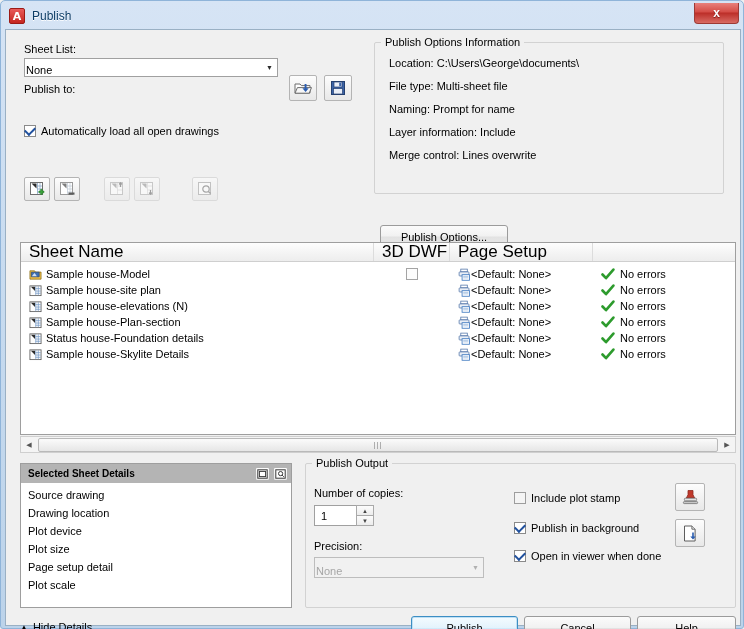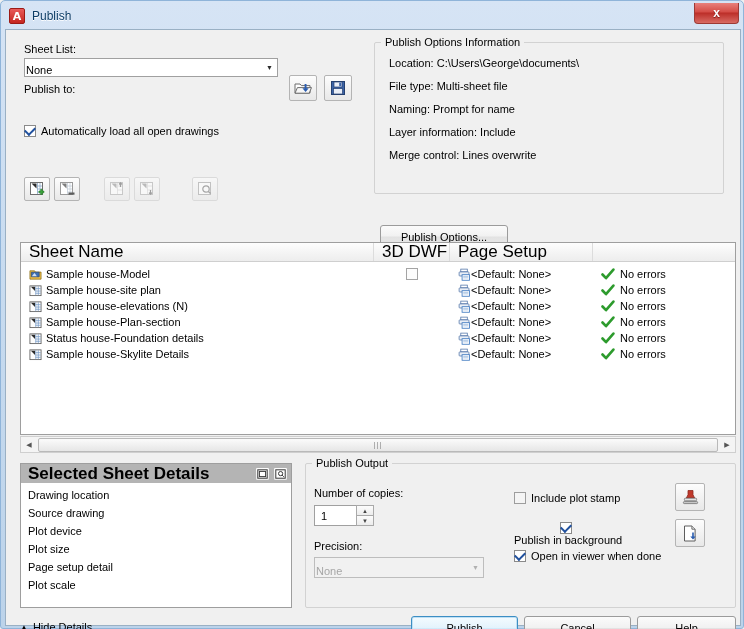--- a/index.html
+++ b/index.html
@@ -165,21 +165,21 @@
   }
 
   
   #details {
     position:absolute; left:14px; top:433px; width:272px; height:145px;
     border:1px solid #9e9e9e; background:#fff;
   }
   #details-head {
     height:19px; background:#b4b4b4;
     display:flex; align-items:center; padding:0 3px 0 7px;
-    font-size:17px; font-weight:bold;
+    font-size:10px; font-weight:bold;
   }
   #details-rows { padding:3px 0 0 7px; }
   #details-rows div { height:18px; line-height:18px; font-size:11px; }
 
   
   #bottombar { position:absolute; left:0; top:583px; width:734px; height:40px; }
 </style>
 </head>
 <body>
 
@@ -534,22 +534,22 @@
         </span>
         <span class="iconbtn" style="width:15px;height:14px;">
           <svg width="11" height="10" viewBox="0 0 11 10">
             <rect x="0.8" y="0.8" width="9.4" height="8.4" fill="#fff" stroke="#3a3a3a"></rect>
             <circle cx="5.6" cy="4.6" r="2.1" fill="none" stroke="#3a3a3a"></circle>
             <line x1="7.1" y1="6.1" x2="8.8" y2="7.8" stroke="#3a3a3a"></line>
           </svg>
         </span>
       </div>
       <div id="details-rows">
+          <div>Source drawing</div>
           <div>Drawing location</div>
-          <div>Source drawing</div>
           <div>Plot device</div>
           <div>Plot size</div>
           <div>Page setup detail</div>
           <div>Plot scale</div>
         </div>
     </div>
 
     <div class="groupbox" style="left:299px;top:433px;width:431px;height:145px;">
       <div class="group-title">Publish Output</div>
 
@@ -568,21 +568,21 @@
       <div class="lbl" style="position:absolute;left:8px;top:76px;">Precision:</div>
       <div class="combo disabled" style="position:absolute;left:8px;top:93px;width:170px;height:21px;">
         <span>None</span>
         <span class="arrow">▼</span>
       </div>
 
       <div class="chk" style="position:absolute;left:208px;top:28px;">
         <span class="chkbox empty"></span>
         <span class="lbl">Include plot stamp</span>
       </div>
-      <div class="chk" style="position:absolute;left:208px;top:58px;flex-direction:column;">
+      <div class="chk" style="position:absolute;left:208px;top:58px;">
         <span class="chkbox on"></span>
         <span class="lbl">Publish in background</span>
       </div>
       <div class="chk" style="position:absolute;left:208px;top:86px;">
         <span class="chkbox on"></span>
         <span class="lbl">Open in viewer when done</span>
       </div>
 
       <div class="iconbtn" style="position:absolute;left:369px;top:19px;width:30px;height:28px;">
         <svg width="19" height="19" viewBox="0 0 19 19">

